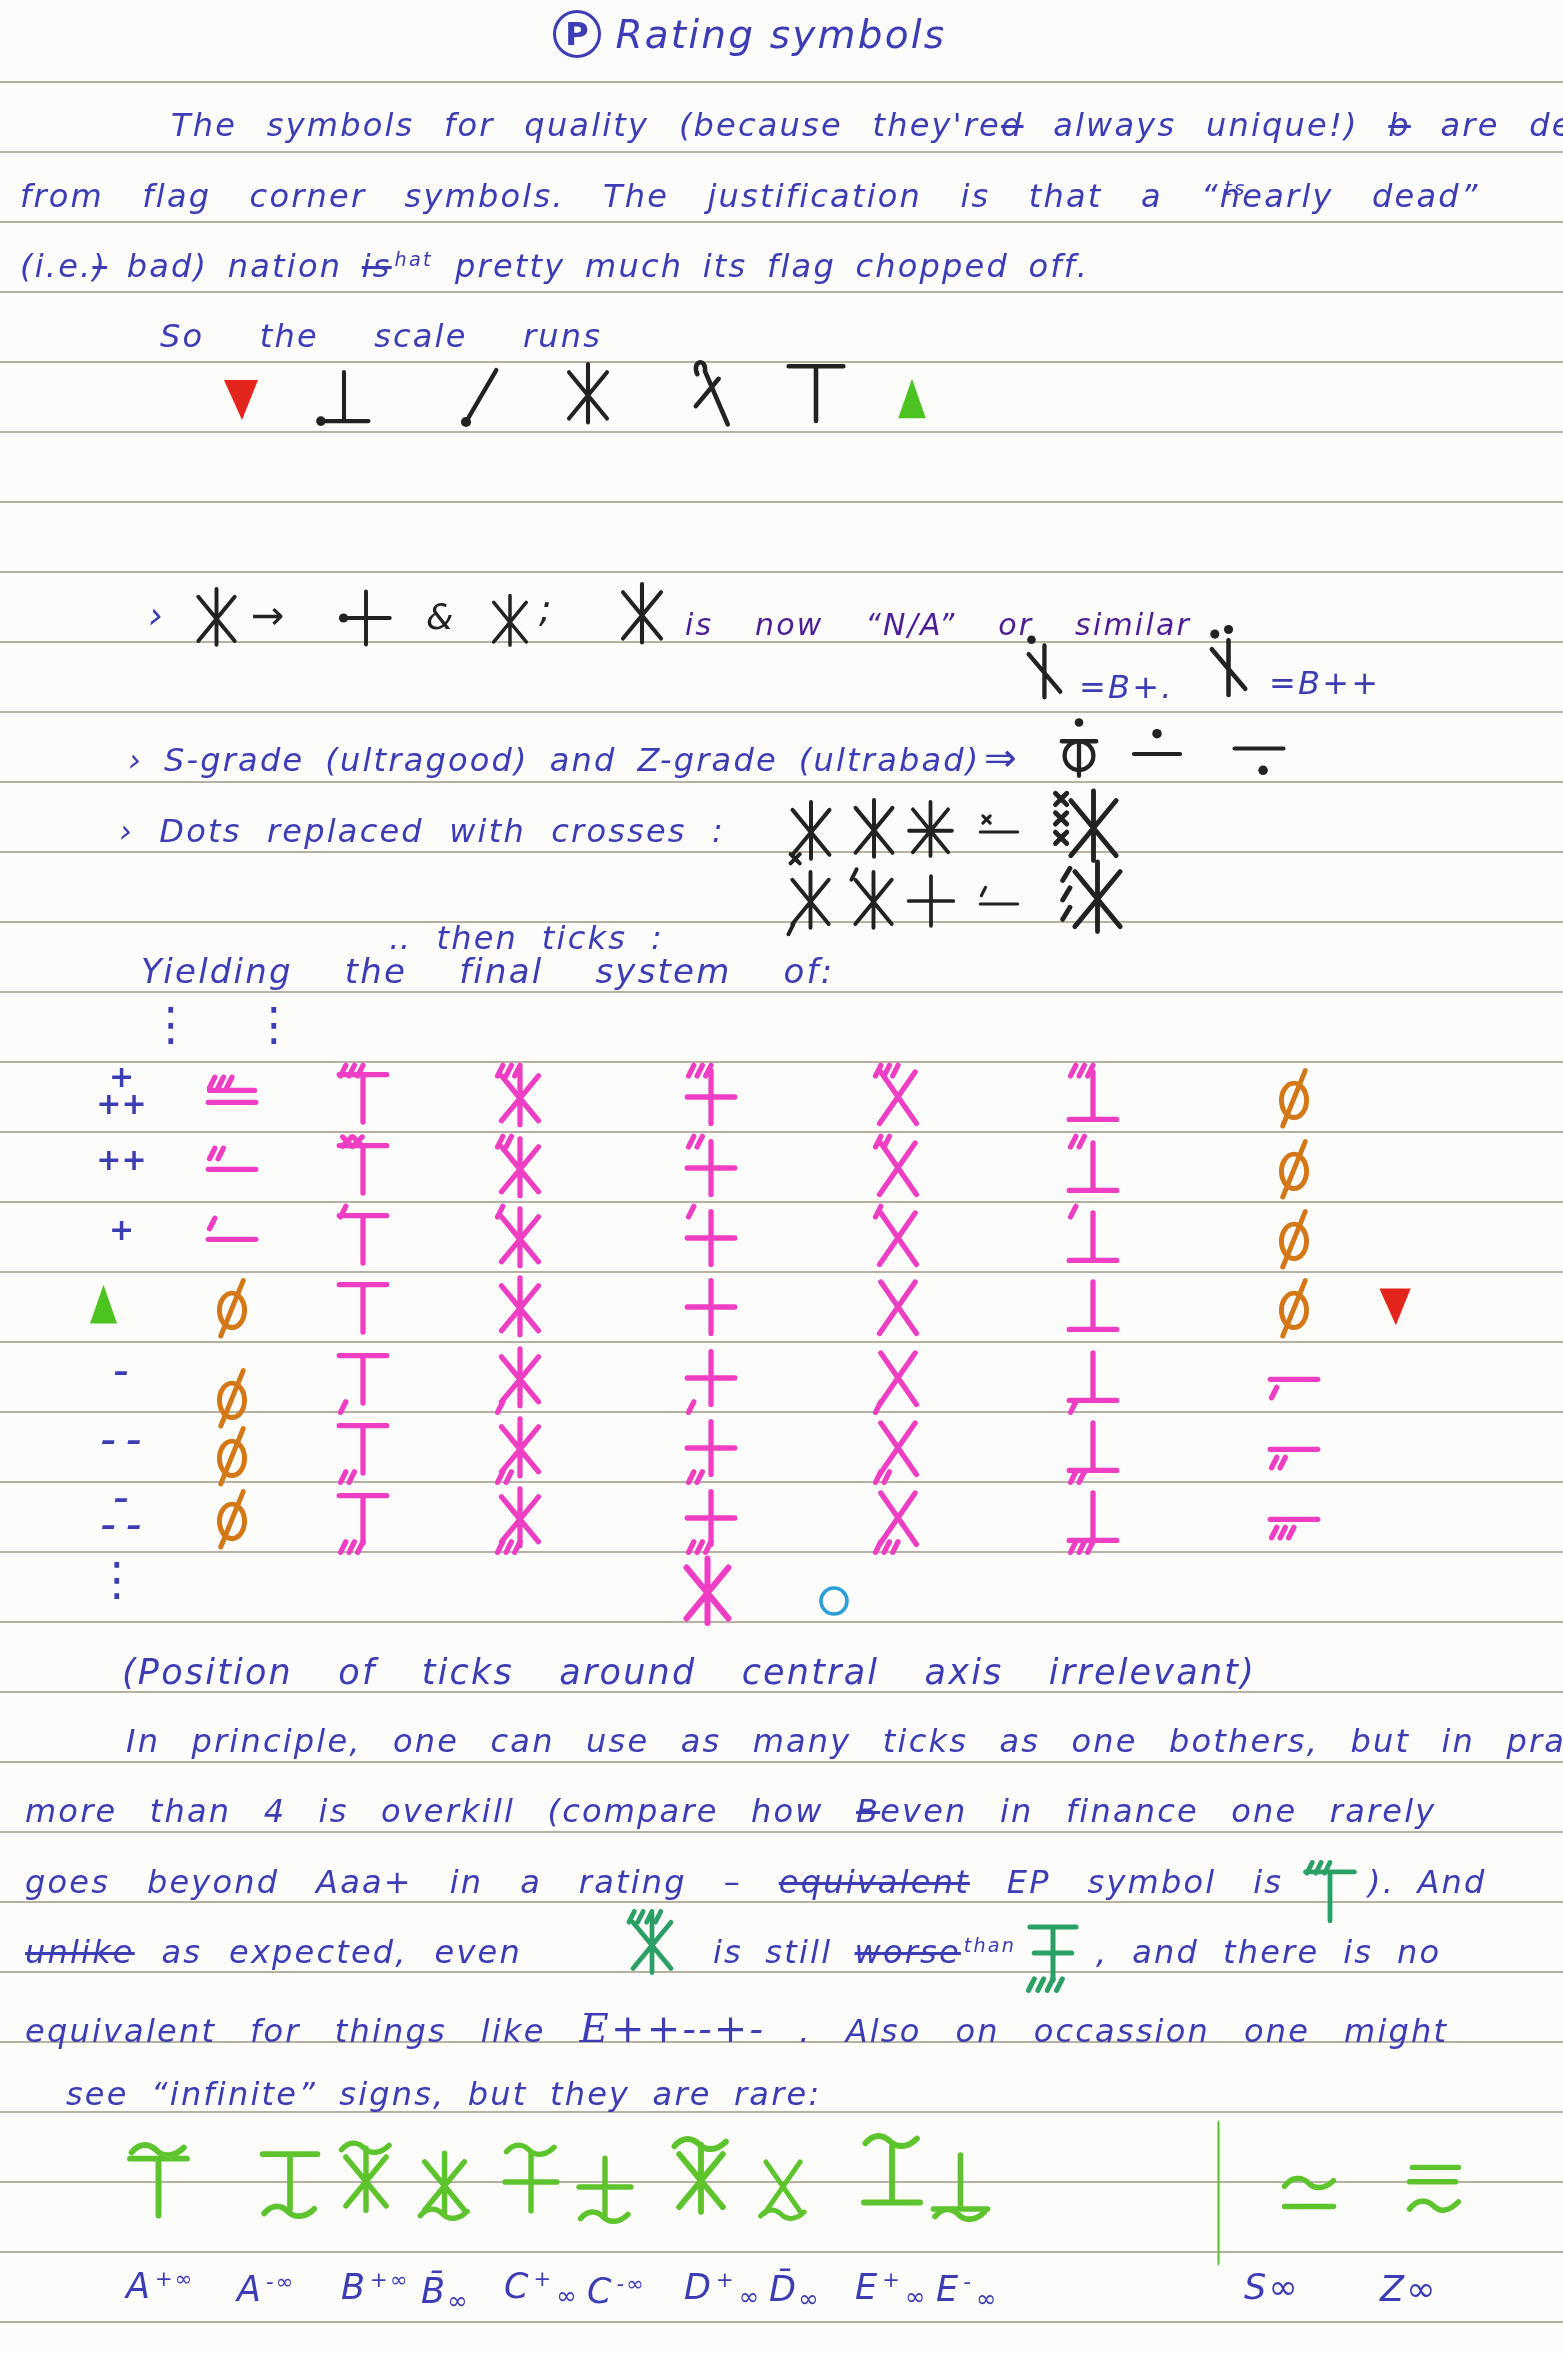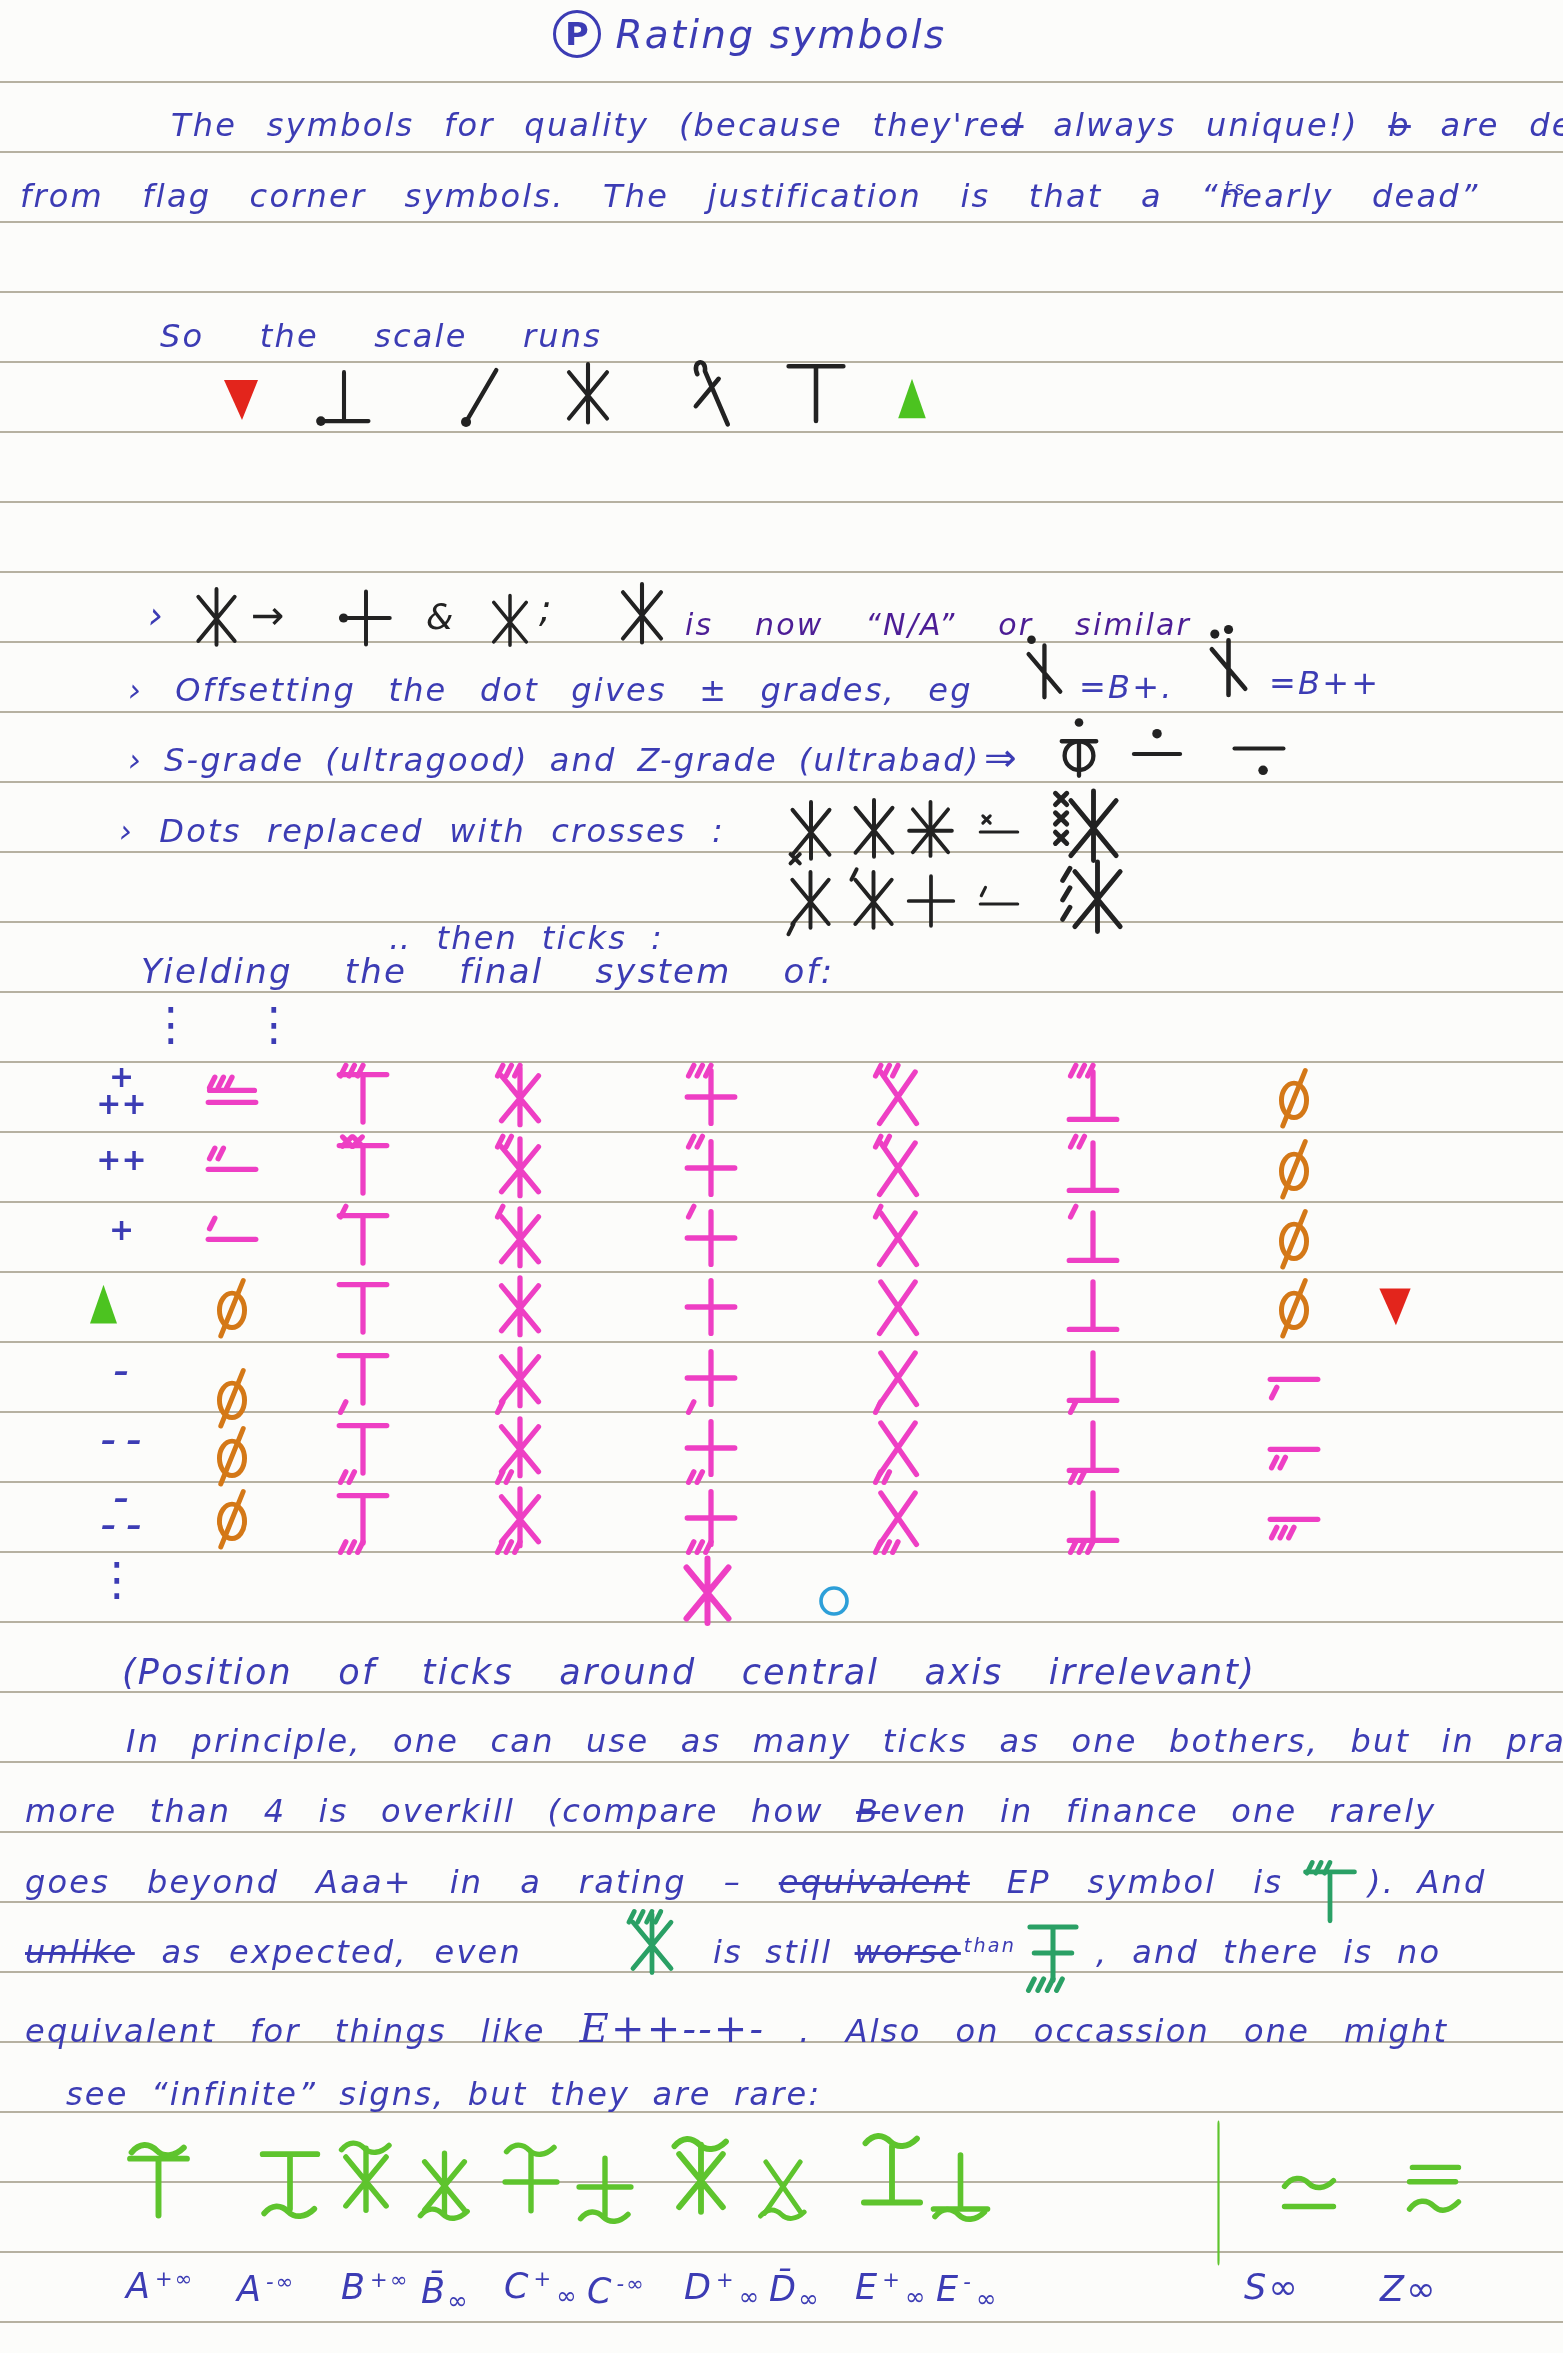--- a/index.html
+++ b/index.html
@@ -24,27 +24,27 @@
 
 <div class="page" id="page">
   <div class="rules"></div>
   <div class="title">
     <span class="circle-p">P</span>
     <span class="title-text">Rating symbols</span>
   </div>
 <div class="hw" style="left: 171px; top: 108px; font-size: 32px; color: rgb(60, 60, 180); word-spacing: 17.3px;"><span>The symbols for quality  (because they're</span><span class="st">d</span><span> always unique!) </span><span class="st">b</span><span> are derived</span></div>
     <div class="hw" style="left: 1224px; top: 177px; font-size: 20px; color: rgb(60, 60, 180);"><span>ts</span></div>
     <div class="hw" style="left: 20px; top: 179px; font-size: 32px; color: rgb(60, 60, 180); word-spacing: 26px;"><span>from flag corner symbols. The justification is that a “nearly dead”</span></div>
+    <div class="hw" style="left: 20px; top: 249px; font-size: 32px; color: rgb(60, 60, 180); word-spacing: 7.2px;"><span>(i.e.</span><span class="st">)</span><span> bad)  nation </span><span class="st">is</span><span class="sp">hat</span><span> pretty much its flag chopped off.</span></div>
     <div class="hw" style="left: 160px; top: 319px; font-size: 32px; color: rgb(60, 60, 180); word-spacing: 43px;"><span>So the scale runs</span></div>
     <div class="hw" style="left: 148px; top: 596px; font-size: 37px; color: rgb(60, 60, 180);"><span>›</span></div>
     <div class="hw" style="left: 251px; top: 593px; font-size: 40px; color: rgb(34, 34, 34);"><span>→</span></div>
     <div class="hw" style="left: 426px; top: 598px; font-size: 35px; color: rgb(34, 34, 34);"><span>&amp;</span></div>
     <div class="hw" style="left: 539px; top: 590px; font-size: 37px; color: rgb(34, 34, 34);"><span>;</span></div>
     <div class="hw" style="left: 685px; top: 608px; font-size: 30px; color: #4c1d95; word-spacing: 30px;"><span>is now “N/A” or similar</span></div>
-    <div class="hw" style="left: 128px; top: 673px; font-size: 32px; color: rgb(60, 60, 180); word-spacing: 20px;"><span>› Offsetting the dot gives ± grades, eg</span></div>
     <div class="hw" style="left: 1079px; top: 670px; font-size: 32px; color: rgb(60, 60, 180);"><span>=B+.</span></div>
     <div class="hw" style="left: 1269px; top: 666px; font-size: 32px; color: rgb(60, 60, 180);"><span>=B++</span></div>
     <div class="hw" style="left: 128px; top: 743px; font-size: 32px; color: rgb(60, 60, 180); word-spacing: 8.6px;"><span>› S-grade (ultragood) and Z-grade (ultrabad)</span></div>
     <div class="hw" style="left: 984px; top: 737px; font-size: 39px; color: rgb(60, 60, 180);"><span>⇒</span></div>
     <div class="hw" style="left: 119px; top: 814px; font-size: 32px; color: rgb(60, 60, 180); word-spacing: 13px;"><span>› Dots replaced  with  crosses :</span></div>
     <div class="hw" style="left: 389px; top: 884px; font-size: 32px; color: rgb(60, 60, 180); word-spacing: 11.5px; margin-top: 37px;"><span>‥ then ticks :</span></div>
     <div class="hw" style="left: 141px; top: 953px; font-size: 34px; color: rgb(60, 60, 180); word-spacing: 39px;"><span>Yielding  the  final  system  of:</span></div>
     <div class="hw" style="left: 148px; top: 999px; font-size: 46px; color: rgb(60, 60, 180);"><span>⋮</span></div>
     <div class="hw" style="left: 251px; top: 999px; font-size: 46px; color: rgb(60, 60, 180);"><span>⋮</span></div>
     <div class="hw" style="left: 94px; top: 1554px; font-size: 46px; color: rgb(60, 60, 180);"><span>⋮</span></div>

